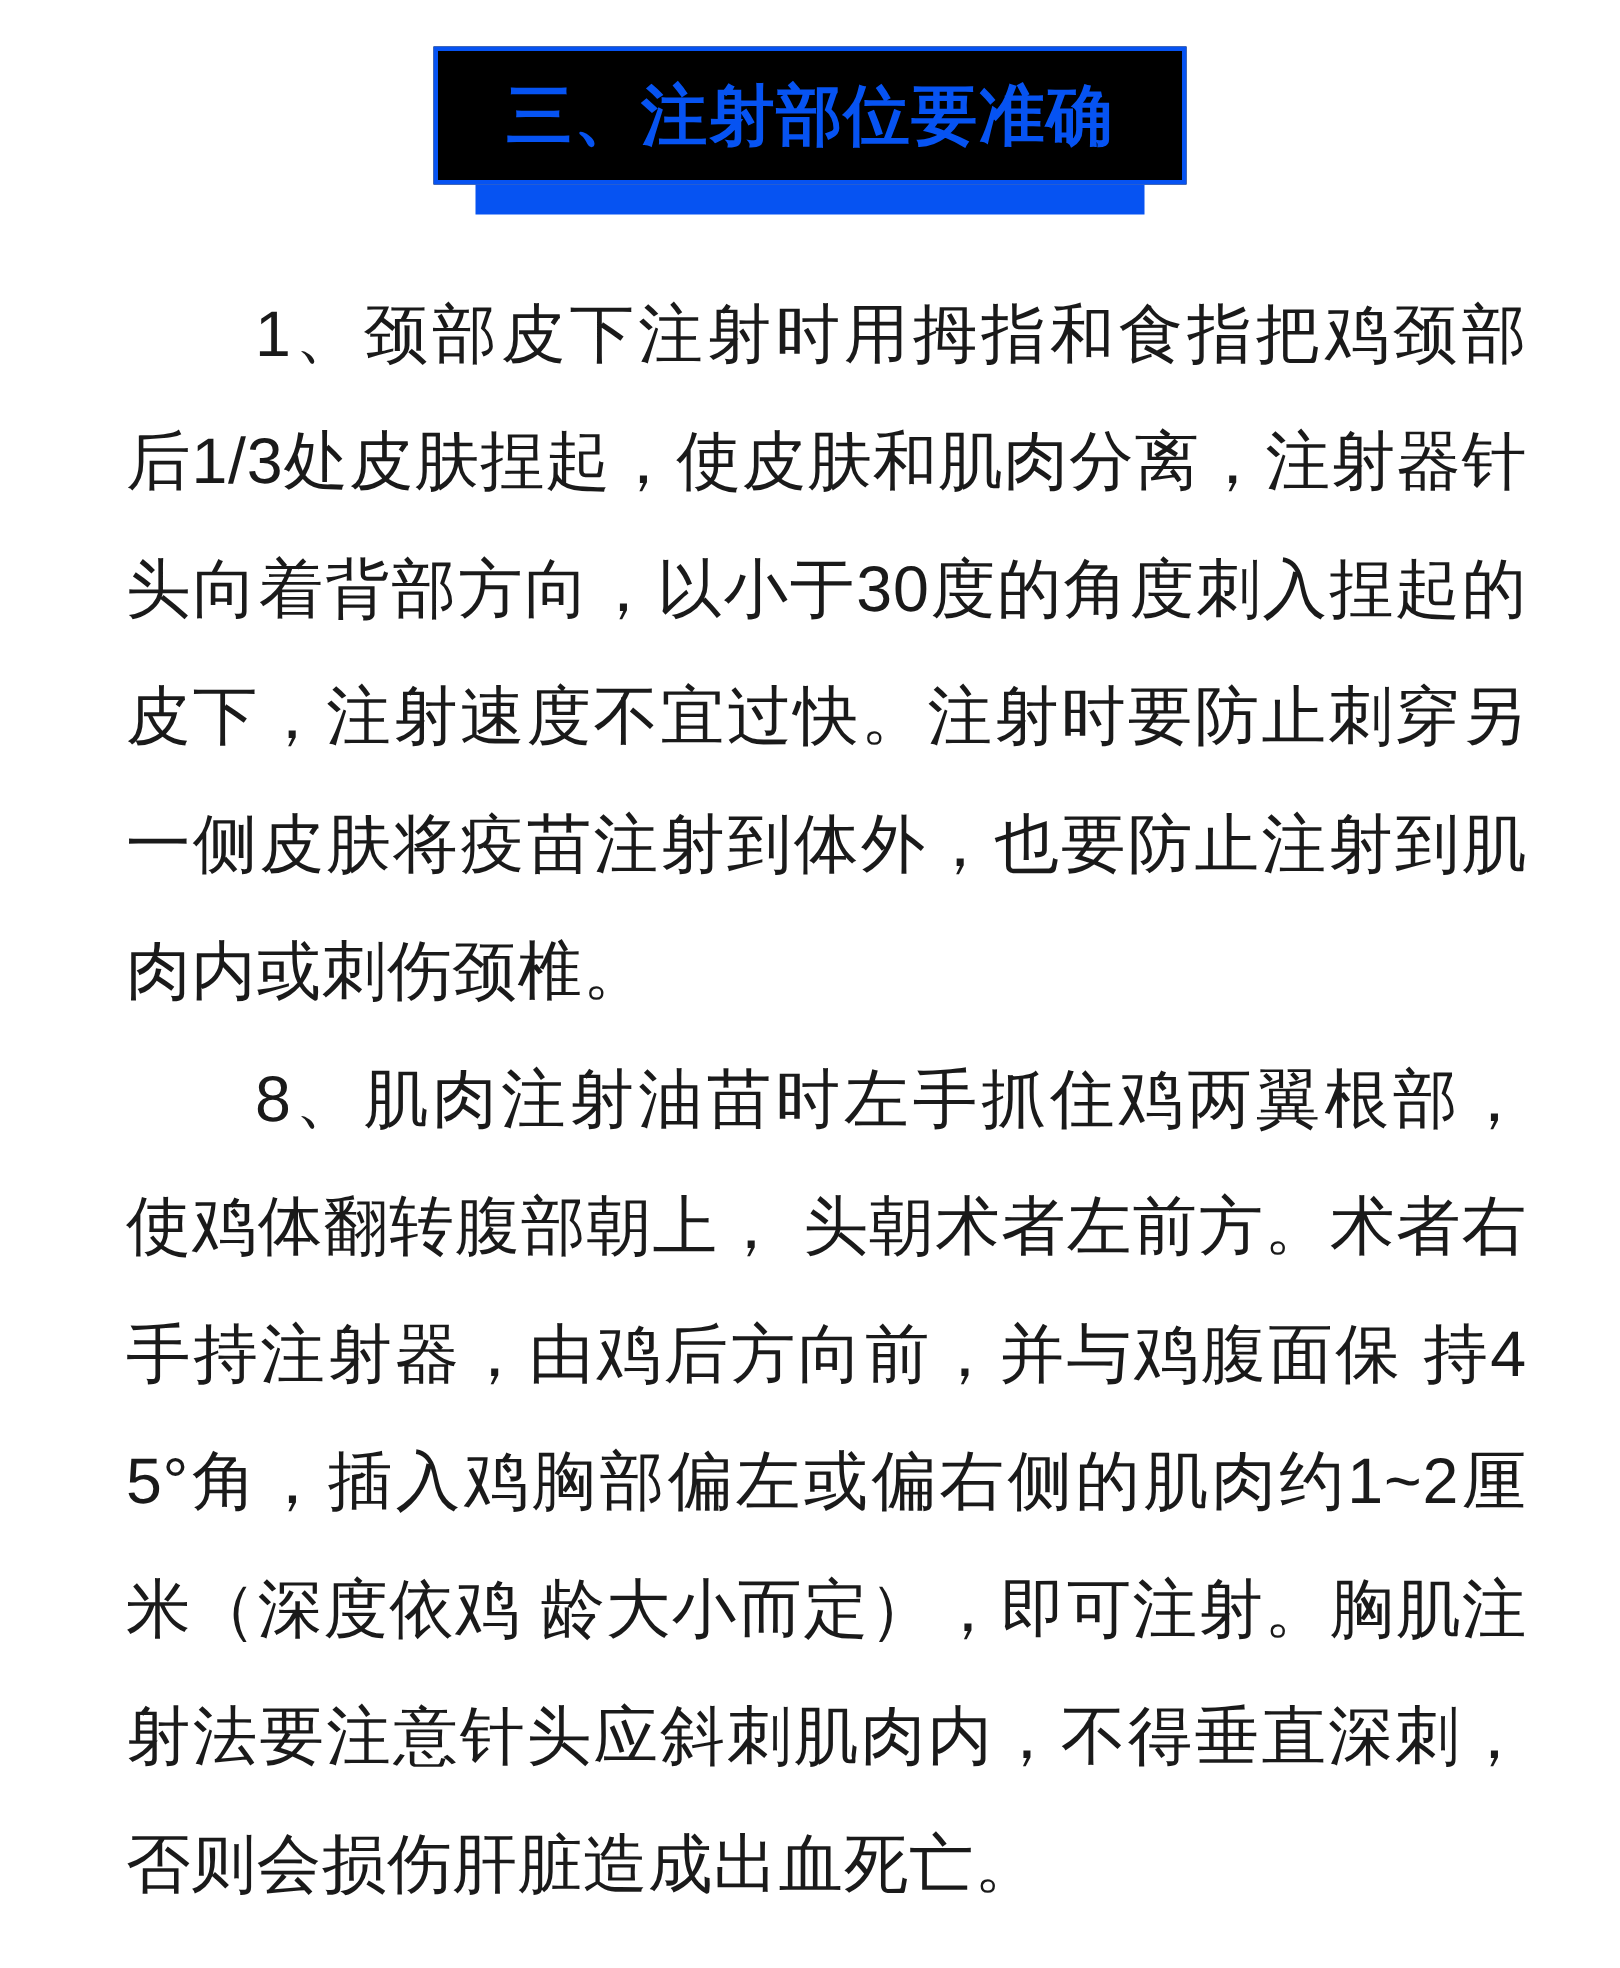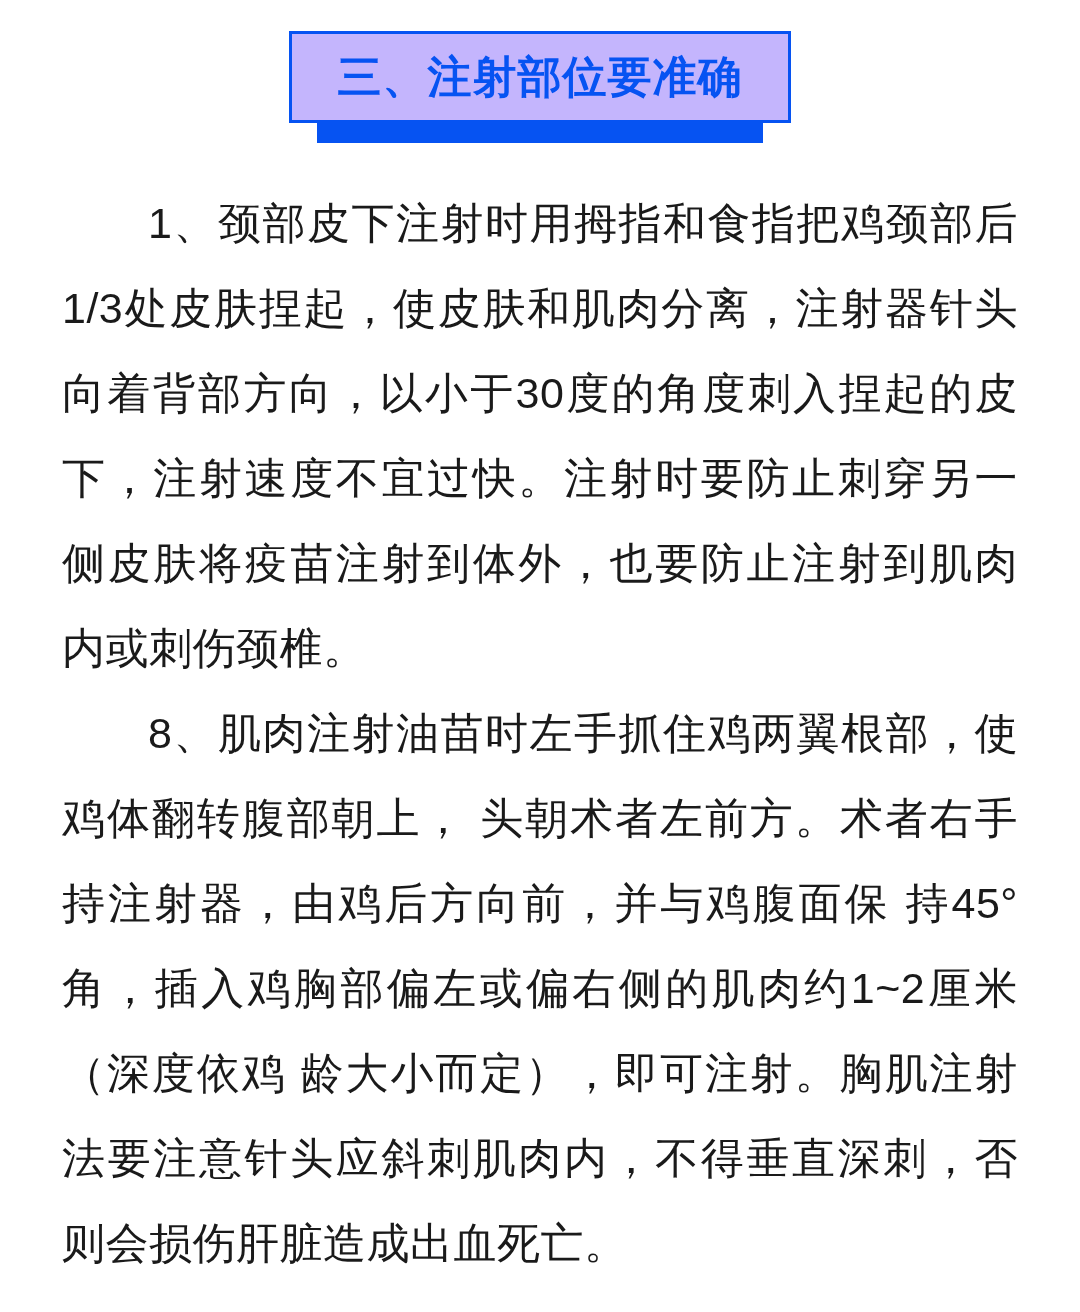--- a/index.html
+++ b/index.html
@@ -25,21 +25,21 @@
   
   .banner {
     padding-top: 31px;
     text-align: center;
   }
   .banner-box {
     margin: 0 auto;
     width: 502px;
     height: 92px;
     border: 3px solid var(--accent);
-    background: #c4b5fd;
+    background: #000000;
     display: flex;
     align-items: center;
     justify-content: center;
   }
   .banner-title {
     margin: 0;
     font-size: 44px;
     font-weight: 700;
     color: var(--accent);
     letter-spacing: 1px;
@@ -54,20 +54,21 @@
   
   .article-body {
     margin-top: 38px;
     padding: 0 62px 0 62px;
     font-size: 43px;
     line-height: 85px;
     color: var(--text);
     text-align: justify;
     text-justify: inter-ideograph;
     letter-spacing: 0.5px;
+    margin-left: 22px;
   }
   .article-body p {
     margin: 0;
     text-indent: 2em;
     word-break: break-all;
   }
 </style>
 </head>
 <body>
 

